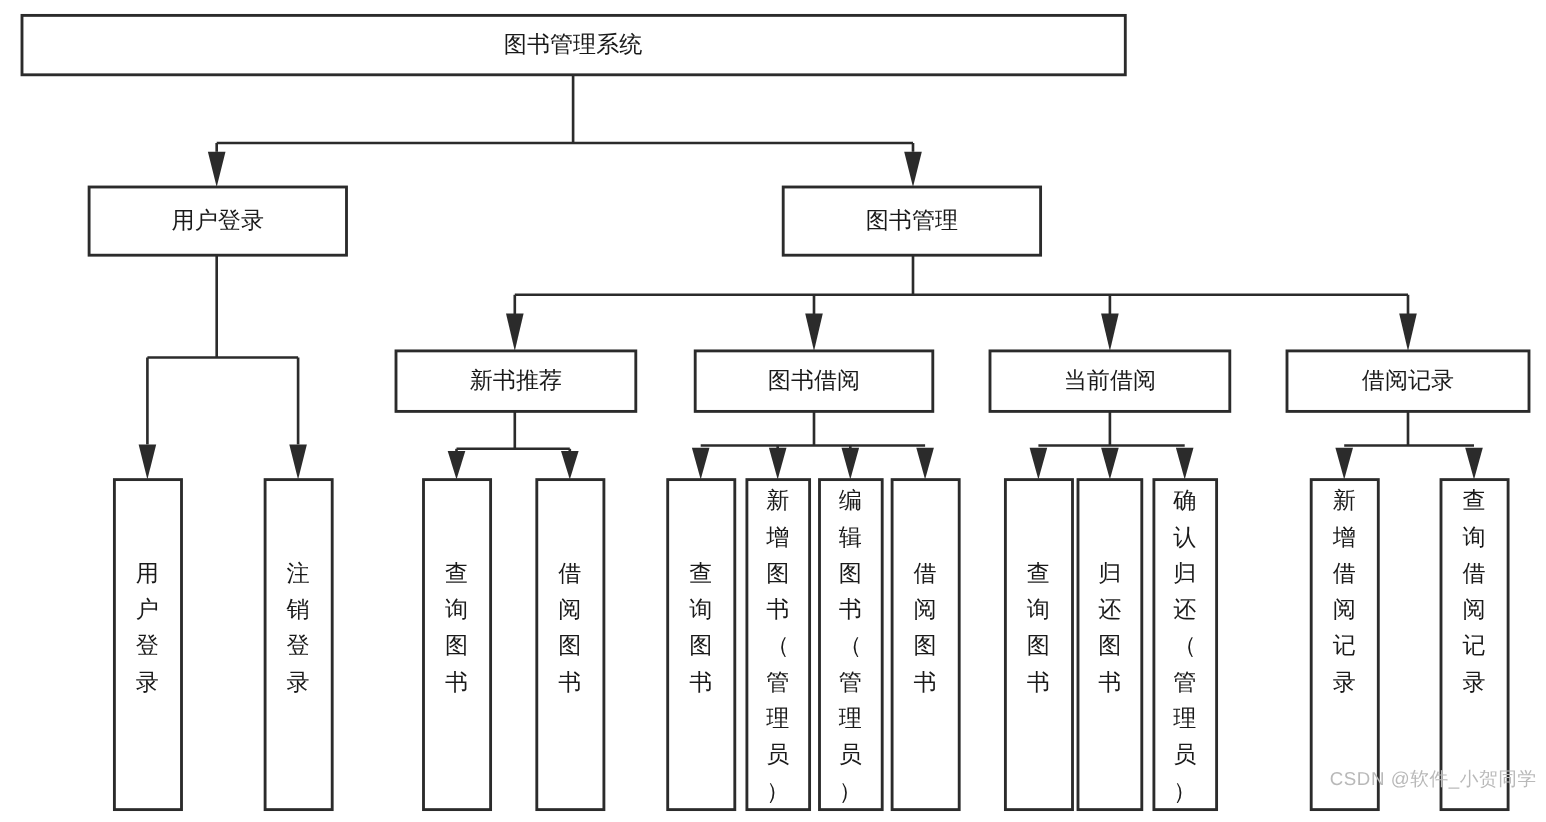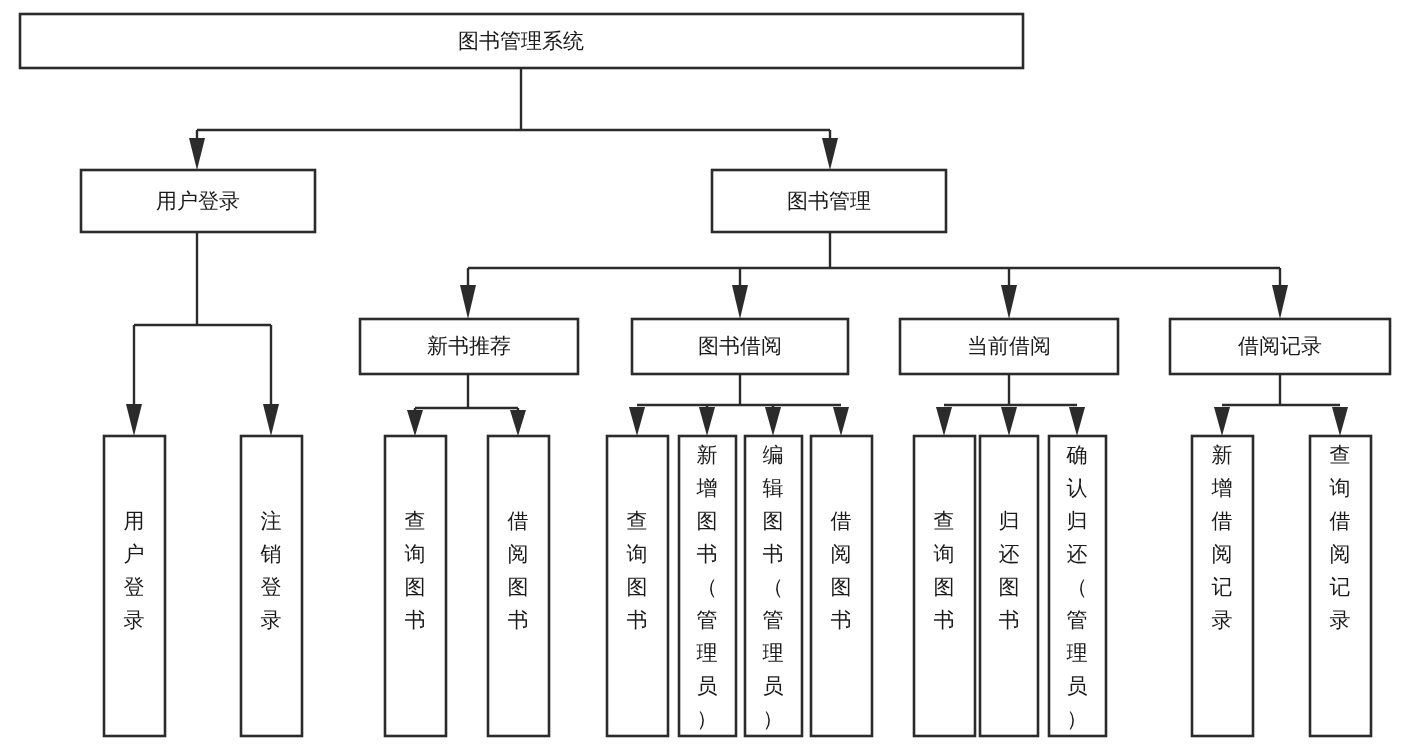--- a/index.html
+++ b/index.html
@@ -212,13 +212,14 @@
       <rect class="node-box" x="1192" y="436" width="61" height="300"></rect>
       <text class="node-label-vertical" x="1222" y="462"><tspan x="1222" y="462">新</tspan><tspan x="1222" y="495">增</tspan><tspan x="1222" y="528">借</tspan><tspan x="1222" y="561">阅</tspan><tspan x="1222" y="594">记</tspan><tspan x="1222" y="627">录</tspan></text>
     </g>
     <g>
       <rect class="node-box" x="1310" y="436" width="61" height="300"></rect>
       <text class="node-label-vertical" x="1340" y="462"><tspan x="1340" y="462">查</tspan><tspan x="1340" y="495">询</tspan><tspan x="1340" y="528">借</tspan><tspan x="1340" y="561">阅</tspan><tspan x="1340" y="594">记</tspan><tspan x="1340" y="627">录</tspan></text>
     </g>
 
   </svg>
 
+  <div class="watermark">CSDN @软件_小贺同学</div>
 </div>
 
 </body></html>

